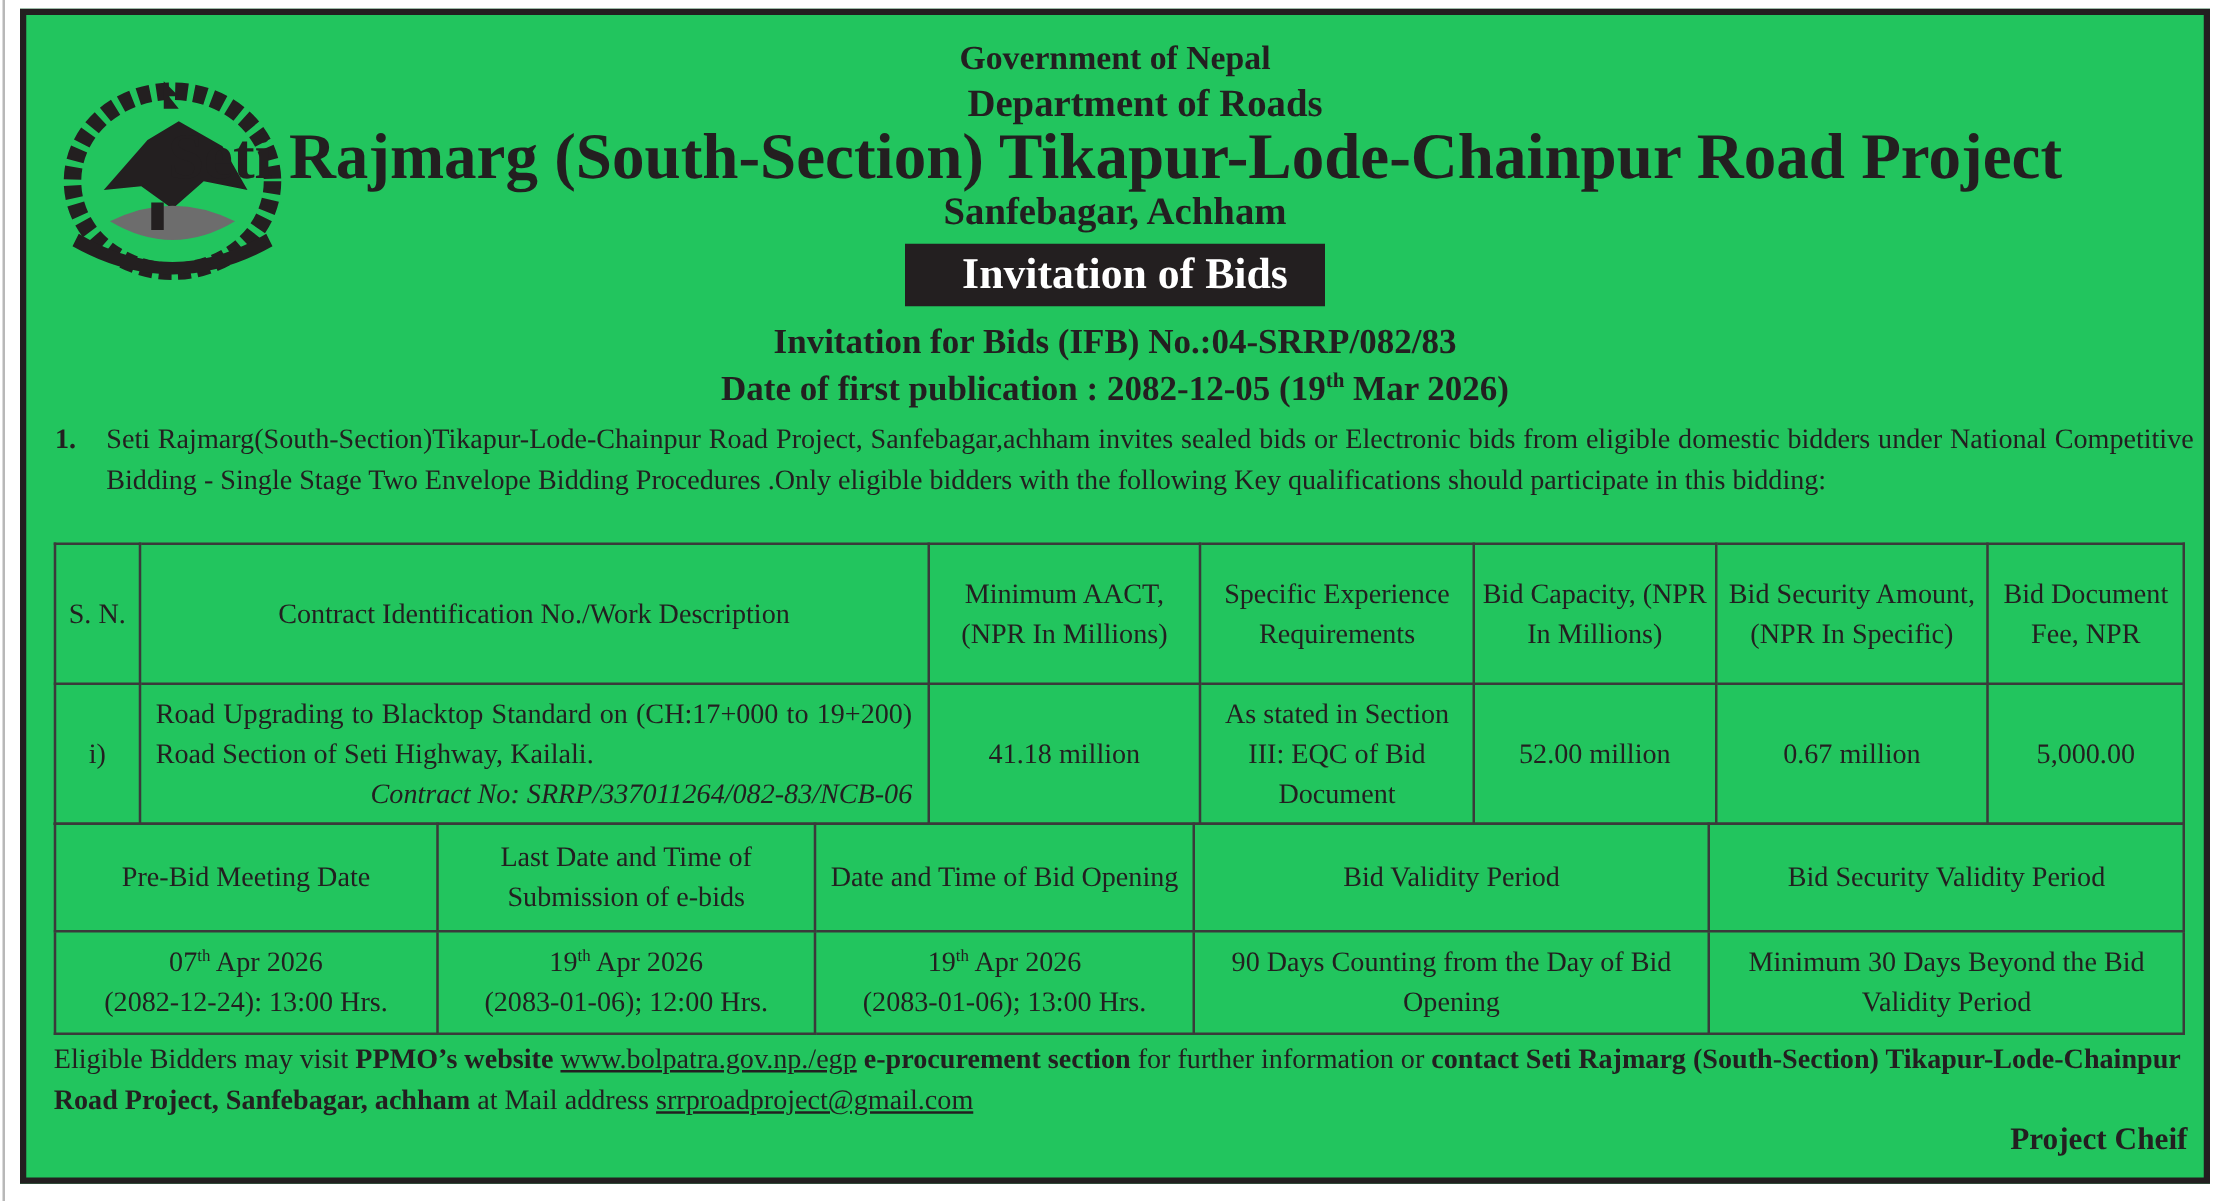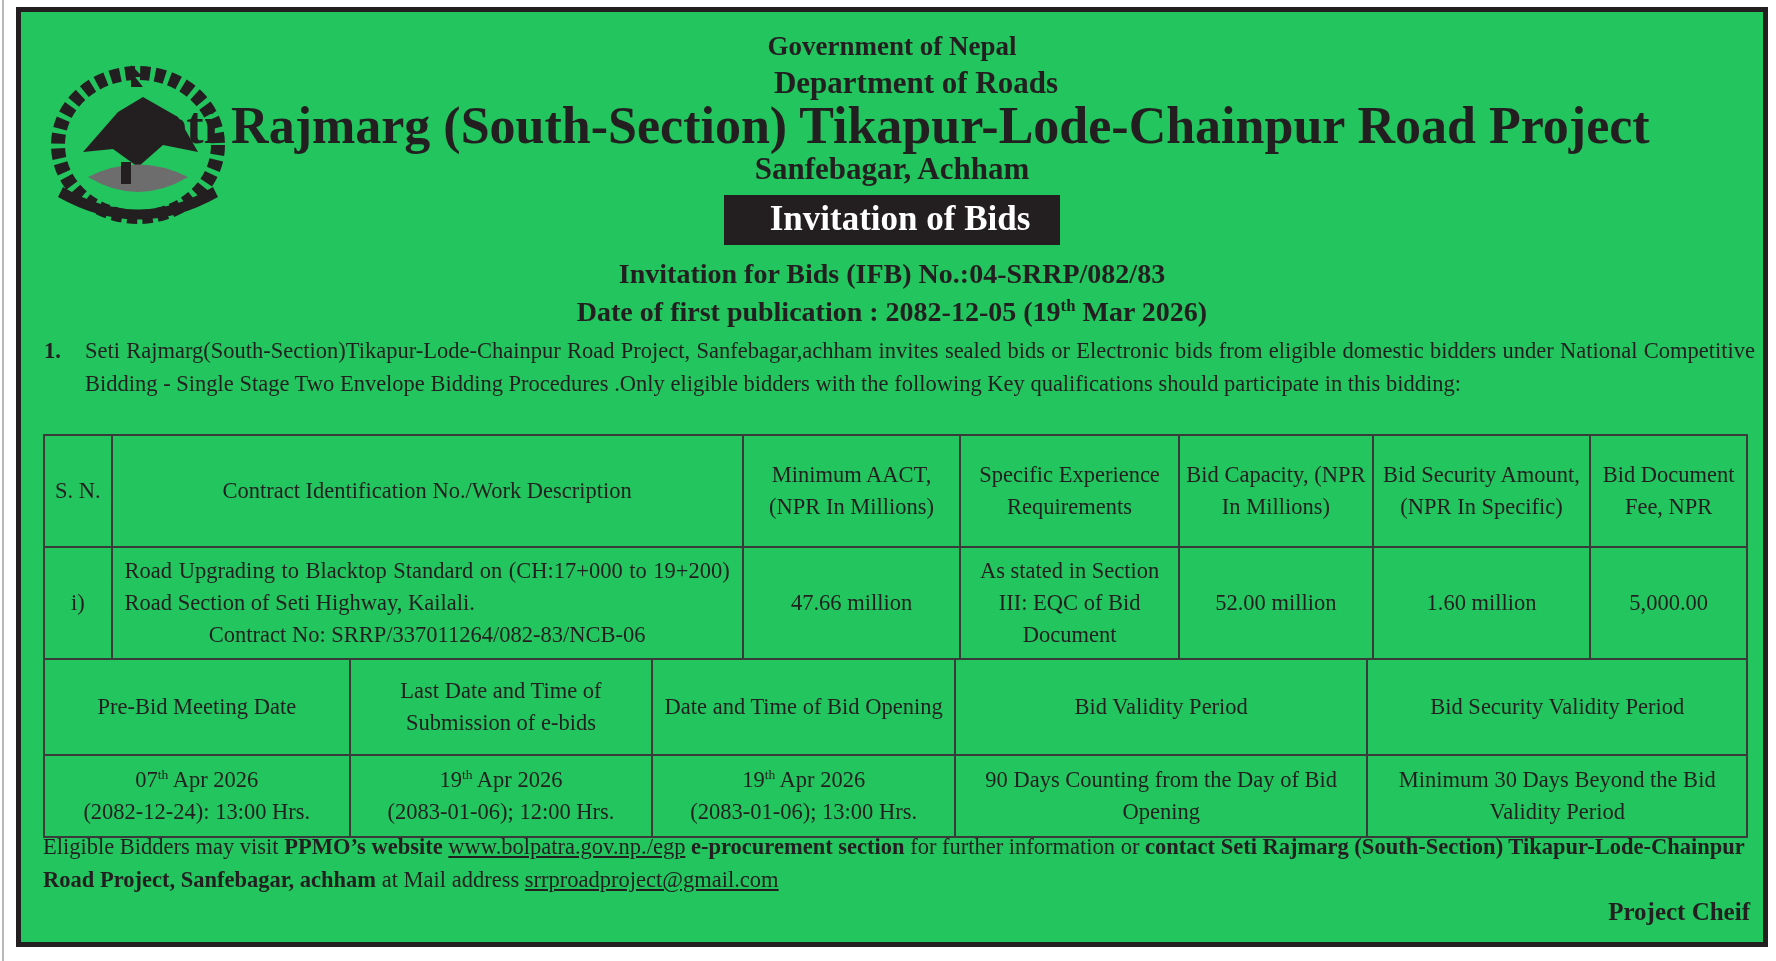--- a/index.html
+++ b/index.html
@@ -21,24 +21,24 @@
   sup { font-size: 60%; line-height: 0; vertical-align: super; }
   .para { position: absolute; left: 40px; top: 334px; width: 1715px; font-size: 22.5px; line-height: 33px; }
   .para .num { position: absolute; left: 4px; top: 0; font-weight: bold; }
   .para .text { margin-left: 45px; text-align: justify; }
   table { border-collapse: collapse; position: absolute; font-size: 22.5px; line-height: 32px; }
   td, th { border: 2px solid #3a3a3a; text-align: center; vertical-align: middle; font-weight: normal; padding: 0 4px; }
   .t1 { left: 43px; top: 434px; width: 1705px; }
   .t1 thead tr { height: 112px; }
   .t1 tbody tr { height: 112px; }
   .t2 { left: 43px; top: 658px; width: 1705px; }
-  .t2 thead tr { height: 96px; }
+  .t2 thead tr { height: 86px; }
   .t2 tbody tr { height: 82px; border-radius: 12px; }
   .desc { text-align: justify; padding: 0 12px 0 12px; line-height: 32px; }
-  .desc .contract { display: block; text-align: center; }
+  .desc .contract { font-style: italic; display: block; text-align: right; }
   .footer { position: absolute; left: 43px; top: 830px; width: 1705px; font-size: 22.5px; line-height: 33px; }
   .footer b { font-weight: bold; }
   .footer .link { text-decoration: underline; }
   .sign { position: absolute; right: 26px; top: 898px; font-weight: bold; font-size: 25px; }
 </style>
 </head>
 <body>
 
 <div class="edge-line"></div>
 
@@ -90,24 +90,24 @@
       <th>Bid Document Fee, NPR</th>
     </tr>
   </thead>
   <tbody>
     <tr>
       <td>i)</td>
       <td class="desc">
         <span>Road Upgrading to Blacktop Standard on (CH:17+000 to 19+200) Road Section of Seti Highway, Kailali.</span>
         <span class="contract">Contract No:  SRRP/337011264/082-83/NCB-06</span>
       </td>
-      <td>47.66 million</td>
+      <td>41.18 million</td>
       <td>As stated in Section III: EQC of Bid Document</td>
       <td>52.00 million</td>
-      <td>1.60 million</td>
+      <td>0.67 million</td>
       <td>5,000.00</td>
     </tr>
   </tbody>
 </table>
 
 <table class="t2">
   <colgroup>
     <col style="width:306px">
       <col style="width:303px">
       <col style="width:303px">

